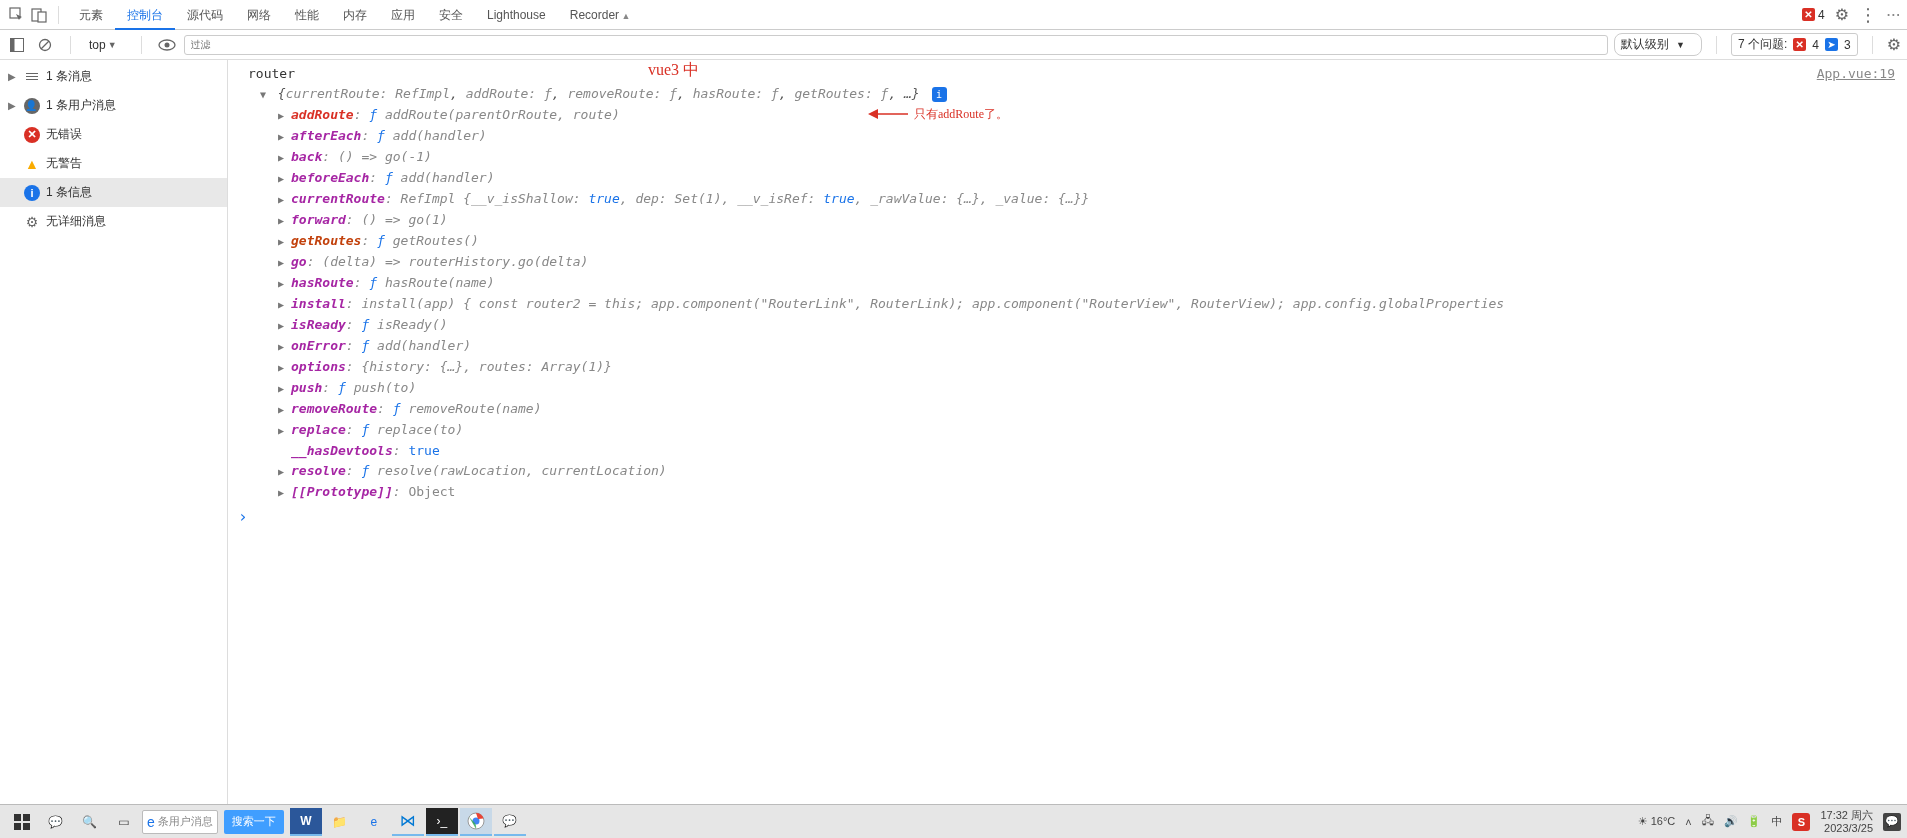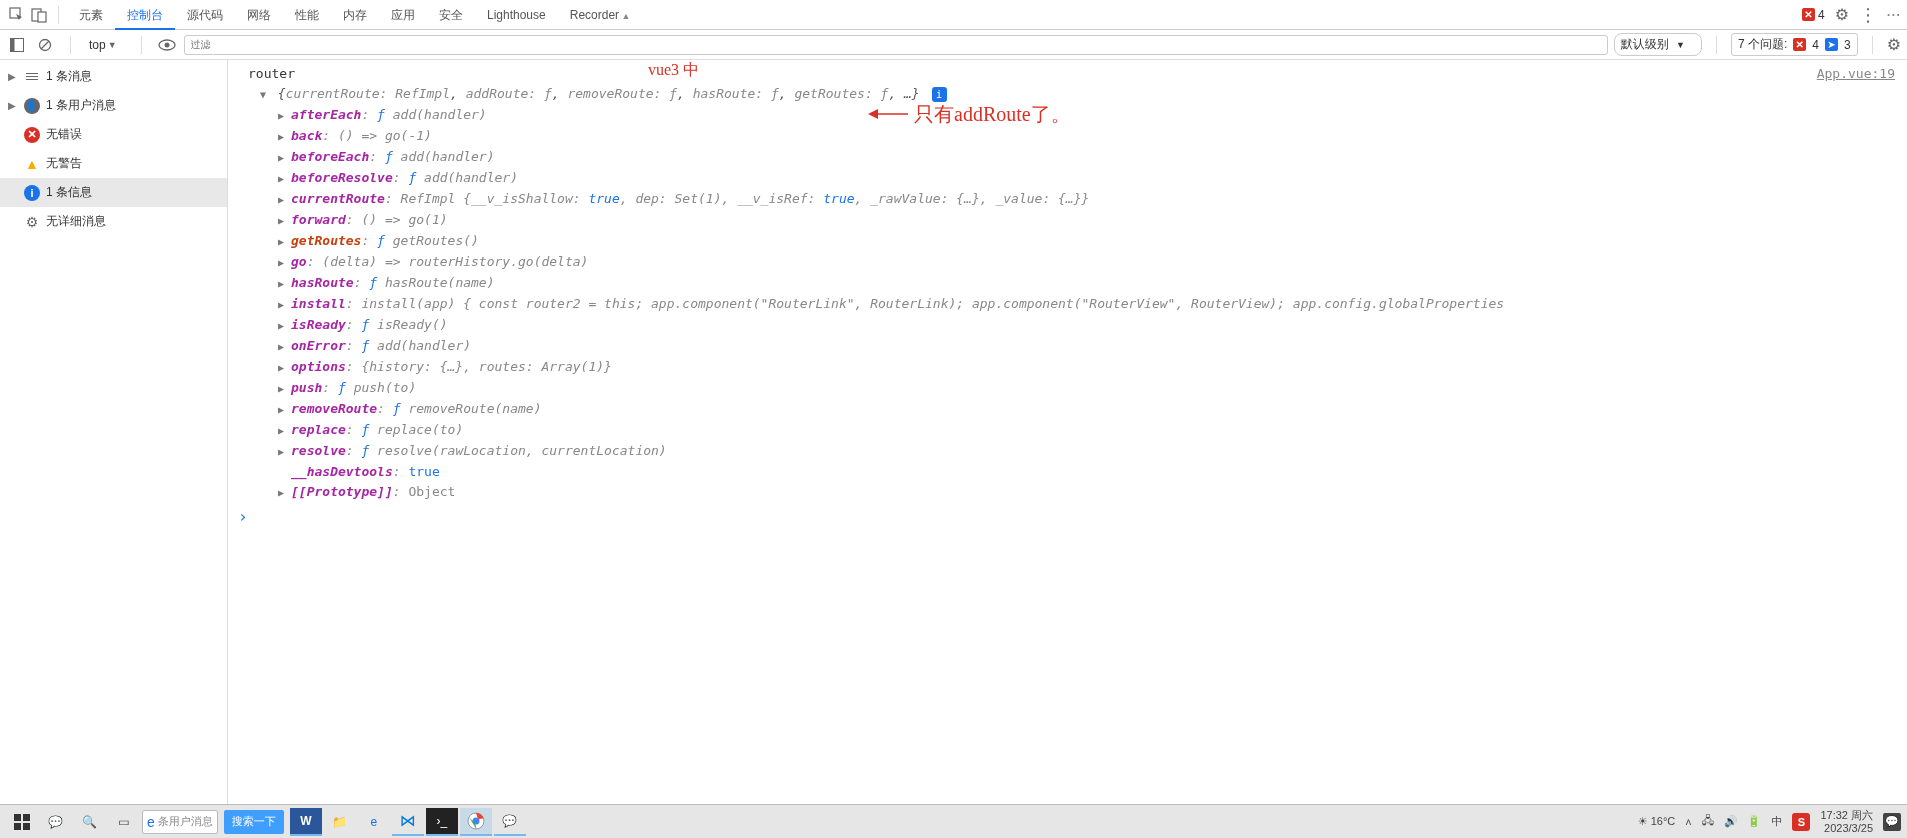--- a/index.html
+++ b/index.html
@@ -40,21 +40,21 @@
 .icon-user { background:#666;color:#fff;font-size:10px;}
 .icon-err { background:#d93025; color:#fff; font-size:11px; font-weight:bold;}
 .icon-warn { color:#f9ab00;font-size:14px;}
 .icon-info { background:#1a73e8;color:#fff;font-size:11px;font-weight:bold;}
 .icon-gear2 { color:#666;font-size:14px;}
 
 .console { flex:1; background:#fff; overflow:auto; position:relative; font-family: Menlo, Consolas, monospace; font-size:13px; line-height:20px; }
 .src-link { position:absolute; right:12px; top:4px; color:#888; text-decoration:underline; cursor:pointer; font-family: Menlo, Consolas, monospace; font-size:13px;}
 
 .annotation1 { position:absolute; left:420px; top:0; color:#d93025; font-family: "Microsoft YaHei"; font-size:16px; }
-.annotation2 { position:absolute; left:640px; top:44px; display:flex; align-items:center; gap:6px; color:#d93025; font-family: "Microsoft YaHei"; font-size:20px;text-align:center;}
+.annotation2 { position:absolute; left:640px; top:44px; display:flex; align-items:center; gap:6px; color:#d93025; font-family: "Microsoft YaHei"; font-size:12px;text-align:center;}
 .annotation2 svg { width:40px; height:14px;}
 
 .log { padding:4px 0 4px 20px; }
 .obj-line { padding-left:12px; color:#555; font-style:italic;}
 .expander { color:#777; cursor:pointer; display:inline-block; width:10px; font-style:normal; font-size:10px;}
 .prop-row { padding-left:30px; font-style:italic; color:#888;}
 .prop-row .expander{ margin-right:3px;}
 .fn { color:#888; }
 .fnF { color:#1a73e8; font-style:italic; }
 .val-true { color:#1a73e8; }
@@ -209,38 +209,38 @@
     </div>
 
     <div class="log">
       <div style="font-style:normal;color:#333">router</div>
       <div class="obj-line">
         <span class="expander">▼</span>
         <span id="summary-host">{<span class="gray">currentRoute: </span><span class="gray">RefImpl</span>, <span class="gray">addRoute: </span><span class="gray">ƒ</span>, <span class="gray">removeRoute: </span><span class="gray">ƒ</span>, <span class="gray">hasRoute: </span><span class="gray">ƒ</span>, <span class="gray">getRoutes: </span><span class="gray">ƒ</span>, …}</span>
         <span class="info-badge">i</span>
       </div>
       <div id="props-host">
+          <div class="prop-row"><span class="expander">▶</span><span style="color:#d93025;font-weight:bold">addRoute</span><span class="gray">: </span><span class="fnF">ƒ </span><span class="fn">addRoute(parentOrRoute, route)</span></div>
           <div class="prop-row"><span class="expander">▶</span><span style="color:#a626a4;font-weight:bold">afterEach</span><span class="gray">: </span><span class="fnF">ƒ </span><span class="fn">add(handler)</span></div>
           <div class="prop-row"><span class="expander">▶</span><span style="color:#a626a4;font-weight:bold">back</span><span class="gray">: </span><span class="fn">() =&gt; go(-1)</span></div>
           <div class="prop-row"><span class="expander">▶</span><span style="color:#a626a4;font-weight:bold">beforeEach</span><span class="gray">: </span><span class="fnF">ƒ </span><span class="fn">add(handler)</span></div>
-          <div class="prop-row"><span class="expander">▶</span><span style="color:#a626a4;font-weight:bold">beforeResolve</span><span class="gray">: </span><span class="fnF">ƒ </span><span class="fn">add(handler)</span></div>
           <div class="prop-row"><span class="expander">▶</span><span style="color:#a626a4;font-weight:bold">currentRoute</span><span class="gray">: </span><span class="fn">RefImpl {__v_isShallow: <span class="val-true">true</span>, dep: Set(1), __v_isRef: <span class="val-true">true</span>, _rawValue: {…}, _value: {…}}</span></div>
           <div class="prop-row"><span class="expander">▶</span><span style="color:#a626a4;font-weight:bold">forward</span><span class="gray">: </span><span class="fn">() =&gt; go(1)</span></div>
           <div class="prop-row"><span class="expander">▶</span><span style="color:#c2410c;font-weight:bold">getRoutes</span><span class="gray">: </span><span class="fnF">ƒ </span><span class="fn">getRoutes()</span></div>
           <div class="prop-row"><span class="expander">▶</span><span style="color:#a626a4;font-weight:bold">go</span><span class="gray">: </span><span class="fn">(delta) =&gt; routerHistory.go(delta)</span></div>
           <div class="prop-row"><span class="expander">▶</span><span style="color:#a626a4;font-weight:bold">hasRoute</span><span class="gray">: </span><span class="fnF">ƒ </span><span class="fn">hasRoute(name)</span></div>
           <div class="prop-row"><span class="expander">▶</span><span style="color:#a626a4;font-weight:bold">install</span><span class="gray">: </span><span class="fn">install(app) { const router2 = this; app.component("RouterLink", RouterLink); app.component("RouterView", RouterView); app.config.globalProperties</span></div>
           <div class="prop-row"><span class="expander">▶</span><span style="color:#a626a4;font-weight:bold">isReady</span><span class="gray">: </span><span class="fnF">ƒ </span><span class="fn">isReady()</span></div>
           <div class="prop-row"><span class="expander">▶</span><span style="color:#a626a4;font-weight:bold">onError</span><span class="gray">: </span><span class="fnF">ƒ </span><span class="fn">add(handler)</span></div>
           <div class="prop-row"><span class="expander">▶</span><span style="color:#a626a4;font-weight:bold">options</span><span class="gray">: </span><span class="fn">{history: {…}, routes: Array(1)}</span></div>
           <div class="prop-row"><span class="expander">▶</span><span style="color:#a626a4;font-weight:bold">push</span><span class="gray">: </span><span class="fnF">ƒ </span><span class="fn">push(to)</span></div>
           <div class="prop-row"><span class="expander">▶</span><span style="color:#a626a4;font-weight:bold">removeRoute</span><span class="gray">: </span><span class="fnF">ƒ </span><span class="fn">removeRoute(name)</span></div>
           <div class="prop-row"><span class="expander">▶</span><span style="color:#a626a4;font-weight:bold">replace</span><span class="gray">: </span><span class="fnF">ƒ </span><span class="fn">replace(to)</span></div>
+          <div class="prop-row"><span style="display:inline-block;width:13px"></span><span style="color:#a626a4;font-weight:bold">__hasDevtools</span><span class="gray">: </span><span class="val-true" style="font-style:normal">true</span></div>
           <div class="prop-row"><span class="expander">▶</span><span style="color:#a626a4;font-weight:bold">resolve</span><span class="gray">: </span><span class="fnF">ƒ </span><span class="fn">resolve(rawLocation, currentLocation)</span></div>
-          <div class="prop-row"><span style="display:inline-block;width:13px"></span><span style="color:#a626a4;font-weight:bold">__hasDevtools</span><span class="gray">: </span><span class="val-true" style="font-style:normal">true</span></div>
           <div class="prop-row"><span class="expander">▶</span><span style="color:#a626a4;font-weight:bold">[[Prototype]]</span><span class="gray">: </span><span class="gray" style="font-style:normal">Object</span></div>
         </div>
     </div>
 
     <div class="prompt">›</div>
   </div>
 </div>
 
 <div class="taskbar">
   <div class="task-item">

